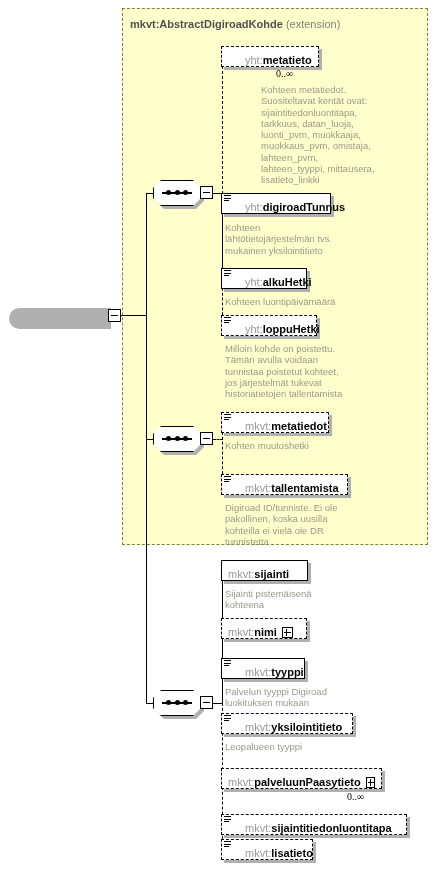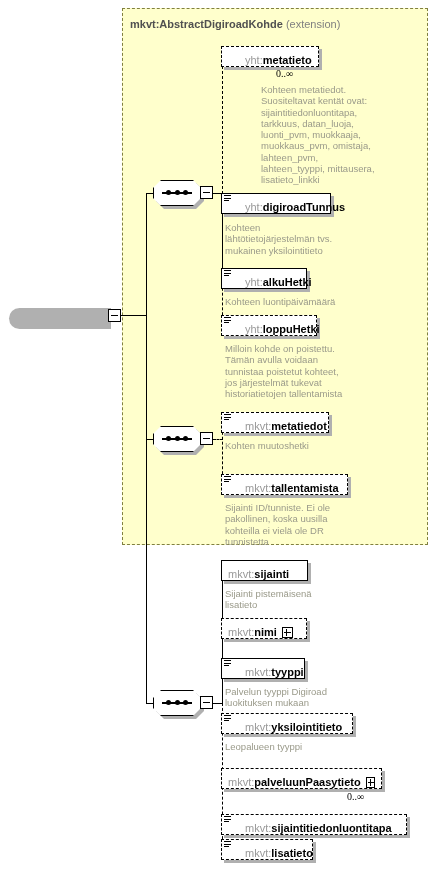--- a/index.html
+++ b/index.html
@@ -291,21 +291,21 @@
   <div class="node-shadow" style="left:224px;top:477px;width:127px;height:21px;"></div>
   <div class="node optional" style="left:221px;top:474px;width:127px;height:21px;">
     <span class="seq-glyph">
         <i></i>
         <i></i>
         <i></i>
       </span>
     <span class="pfx">mkvt:</span>
       <span class="nm">tallentamista</span>
   </div>
-  <div class="doc" style="left:225px;top:502px;width:150px;">Sijainti ID/tunniste. Ei ole
+  <div class="doc" style="left:225px;top:502px;width:150px;">Digiroad ID/tunniste. Ei ole
 pakollinen, koska uusilla
 kohteilla ei vielä ole DR
 tunnistetta</div>
 
   <div class="seq" style="left:153px;top:690px;">
     <div class="octshadow"></div>
     <div class="oct"></div>
     <div class="bar"></div>
     <div class="dot d1"></div>
       <div class="dot d2"></div>
@@ -318,21 +318,21 @@
   <div class="ln v" style="left:222px;top:570px;height:133px;"></div>
   <div class="dln v" style="left:222px;top:703px;height:146px;"></div>
 
   <div class="ln h" style="left:222px;top:570px;width:13px;"></div>
   <div class="node-shadow" style="left:224px;top:563px;width:87px;height:21px;"></div>
   <div class="node" style="left:221px;top:560px;width:87px;height:21px;padding-left:6px;">
     <span class="pfx">mkvt:</span>
       <span class="nm">sijainti</span>
   </div>
   <div class="doc" style="left:225px;top:588px;width:150px;">Sijainti pistemäisenä
-lisatieto</div>
+kohteena</div>
 
   <div class="dln h" style="left:222px;top:628px;width:13px;"></div>
   <div class="node-shadow" style="left:224px;top:621px;width:86px;height:21px;"></div>
   <div class="node optional" style="left:221px;top:618px;width:86px;height:21px;padding-left:6px;">
     <span class="pfx">mkvt:</span>
       <span class="nm">nimi</span>
     <span class="plus-box"></span>
   </div>
 
   <div class="ln h" style="left:222px;top:668px;width:13px;"></div>

